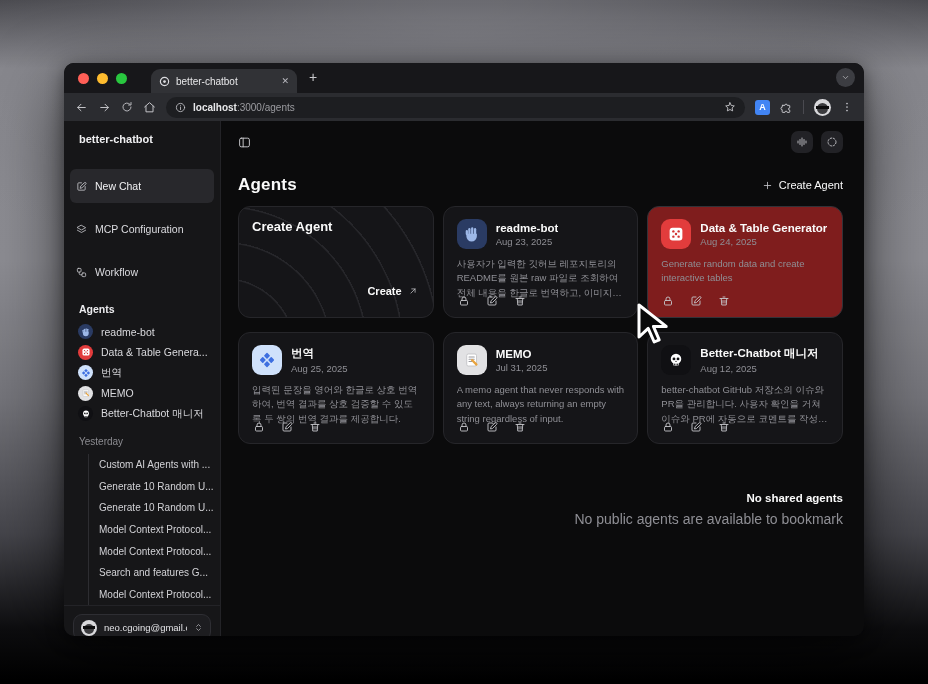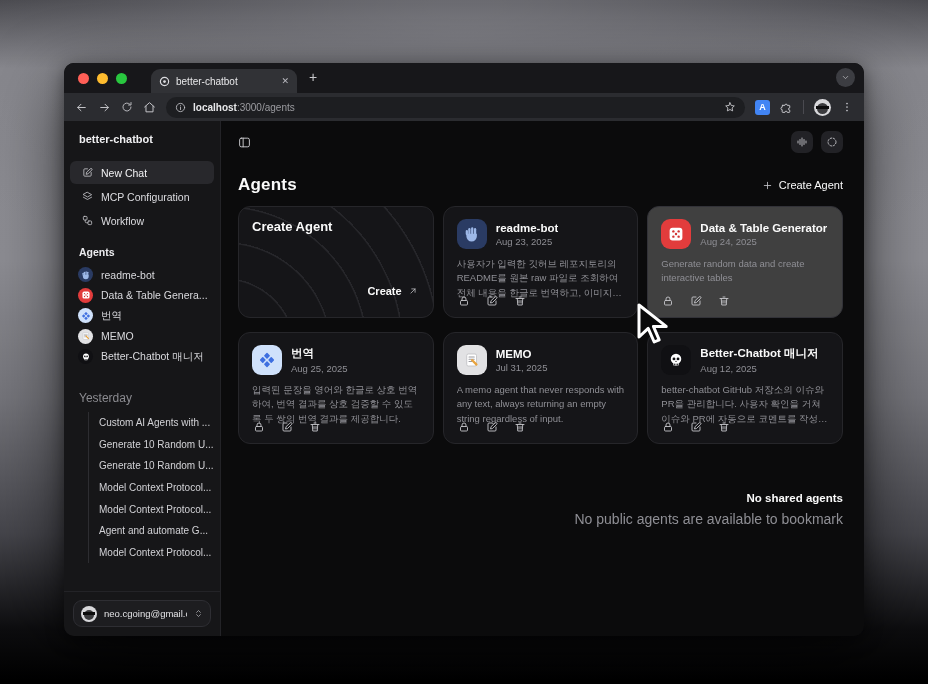--- a/index.html
+++ b/index.html
@@ -47,29 +47,29 @@
   .profile-dot .face { position:absolute; left:3px; top:4px; width:11px; height:11px; border-radius:50%; background:#3b3b3e; }
   .profile-dot .band { position:absolute; left:2px; top:7px; width:13px; height:3px; background:#0c0c0d; }
 
   
   .app { flex:1; display:flex; min-height:0; }
 
   
   .sidebar { width:157px; background:#161618; border-right:1px solid #232327; display:flex; flex-direction:column; padding:9px 0 9px; }
   .sb-title { padding:3px 15px 0; font-size:11px; font-weight:bold; color:#f0f0f2; }
   .sb-nav { margin-top:16px; padding:0 6px; display:flex; flex-direction:column; gap:1px; }
-  .sb-item { display:flex; align-items:center; gap:8px; height:23px; padding:0 12px; border-radius:6px; font-size:10.5px; color:#dcdce0; white-space:nowrap; }
+  .sb-item { display:flex; align-items:center; gap:8px; height:34px; padding:0 6px; border-radius:6px; font-size:10.5px; color:#dcdce0; white-space:nowrap;margin-top:8px; }
   .sb-item.active { background:#28282c; color:#f2f2f4; }
   .sb-item svg { width:11px; height:11px; flex:0 0 auto; }
   .sb-section { margin-top:14px; padding:0 15px; font-size:10.5px; font-weight:bold; color:#ececef; }
   .sb-agents { margin-top:7px; padding:0 6px; display:flex; flex-direction:column; gap:1px; }
   .sb-agent { display:flex; align-items:center; gap:8px; height:19.5px; padding:0 8px; border-radius:6px; font-size:10.5px; color:#d9d9dd; white-space:nowrap; overflow:hidden; }
   .sb-avatar { width:15px; height:15px; border-radius:50%; flex:0 0 auto; display:flex; align-items:center; justify-content:center; overflow:hidden; }
   .sb-avatar svg { width:10px; height:10px; }
-  .sb-yesterday { margin-top:24px; padding:0 15px; font-size:12px; color:#8b8b90; }
+  .sb-yesterday { margin-top:12px; padding:0 15px; font-size:10px; color:#8b8b90; }
   .sb-history { margin:7px 0 0 24px; border-left:1px solid #2d2d31; display:flex; flex-direction:column; }
   .sb-hist { height:21.7px; display:flex; align-items:center; padding-left:10px; font-size:10px; color:#d2d2d6; white-space:nowrap; overflow:hidden; }
   .sb-spacer { flex:1; }
   .sb-footer { border-top:1px solid #232327; padding:8px 9px 0; }
   .sb-user { border:1px solid #2e2e33; background:#1d1d20; border-radius:9px; height:27px; display:flex; align-items:center; gap:7px; padding:0 7px; }
   .sb-user-avatar { width:16px; height:16px; border-radius:50%; background:#d8d8db; position:relative; overflow:hidden; flex:0 0 auto; }
   .sb-user-avatar .face { position:absolute; left:3px; top:4px; width:10px; height:10px; border-radius:50%; background:#3b3b3e; }
   .sb-user-avatar .band { position:absolute; left:2px; top:6px; width:12px; height:3px; background:#0c0c0d; }
   .sb-user-email { flex:1; font-size:9.5px; color:#e2e2e5; white-space:nowrap; overflow:hidden; }
 
@@ -80,21 +80,21 @@
   .tb-btn { width:22px; height:22px; border-radius:7px; background:#222226; display:flex; align-items:center; justify-content:center; }
   .main-head { margin-top:21px; display:flex; align-items:center; }
   .page-title { font-size:17px; font-weight:bold; color:#fafafa; letter-spacing:.2px; }
   .create-btn { margin-left:auto; display:flex; align-items:center; gap:6px; font-size:11px; color:#fafafa; }
   .section-row { margin-top:17px; display:flex; align-items:center; gap:12px; }
   .section-label { font-size:11px; font-weight:bold; color:#f0f0f2; white-space:nowrap; }
   .section-line { flex:1; height:1px; background:#26262a; }
 
   .grid { margin-top:11px; display:grid; grid-template-columns:repeat(3,1fr); gap:14px 9px; }
   .card { height:112px; background:#151518; border:1px solid #26262a; border-radius:12px; padding:12px 13px; position:relative; overflow:hidden; }
-  .card.hovered { background:#404040; border-color:#323238; }
+  .card.hovered { background:#7f1d1d; border-color:#323238; }
   .create-card { background:#151518; }
   .create-card::before { content:""; position:absolute; inset:0;
     background:repeating-radial-gradient(circle at -8% 130%, transparent 0 34px, rgba(70,70,76,.35) 35px 36px);
     pointer-events:none; }
   .cc-title { font-size:13px; font-weight:bold; color:#fafafa; position:relative; }
   .cc-desc { margin-top:9px; font-size:10px; color:#9b9ba1; line-height:1.5; width:92%; position:relative; }
   .cc-cta { position:absolute; right:15px; bottom:20px; display:flex; align-items:center; gap:6px;
     font-size:11px; font-weight:bold; color:#fafafa; }
   .a-head { display:flex; gap:9px; align-items:center; }
   .avatar { width:30px; height:30px; border-radius:9px; display:flex; align-items:center; justify-content:center; flex:0 0 auto; }
@@ -290,21 +290,21 @@
       </div>
 
       <div class="sb-yesterday">Yesterday</div>
 
       <div class="sb-history">
         <div class="sb-hist">Custom AI Agents with ...</div>
         <div class="sb-hist">Generate 10 Random U...</div>
         <div class="sb-hist">Generate 10 Random U...</div>
         <div class="sb-hist">Model Context Protocol...</div>
         <div class="sb-hist">Model Context Protocol...</div>
-        <div class="sb-hist">Agent and automate G...</div>
+        <div class="sb-hist">Search and features G...</div>
         <div class="sb-hist">Model Context Protocol...</div>
       </div>
 
       <div class="sb-spacer"></div>
 
       <div class="sb-footer">
         <div class="sb-user">
           <span class="sb-user-avatar">
               <span class="face"></span>
               <span class="band"></span>

